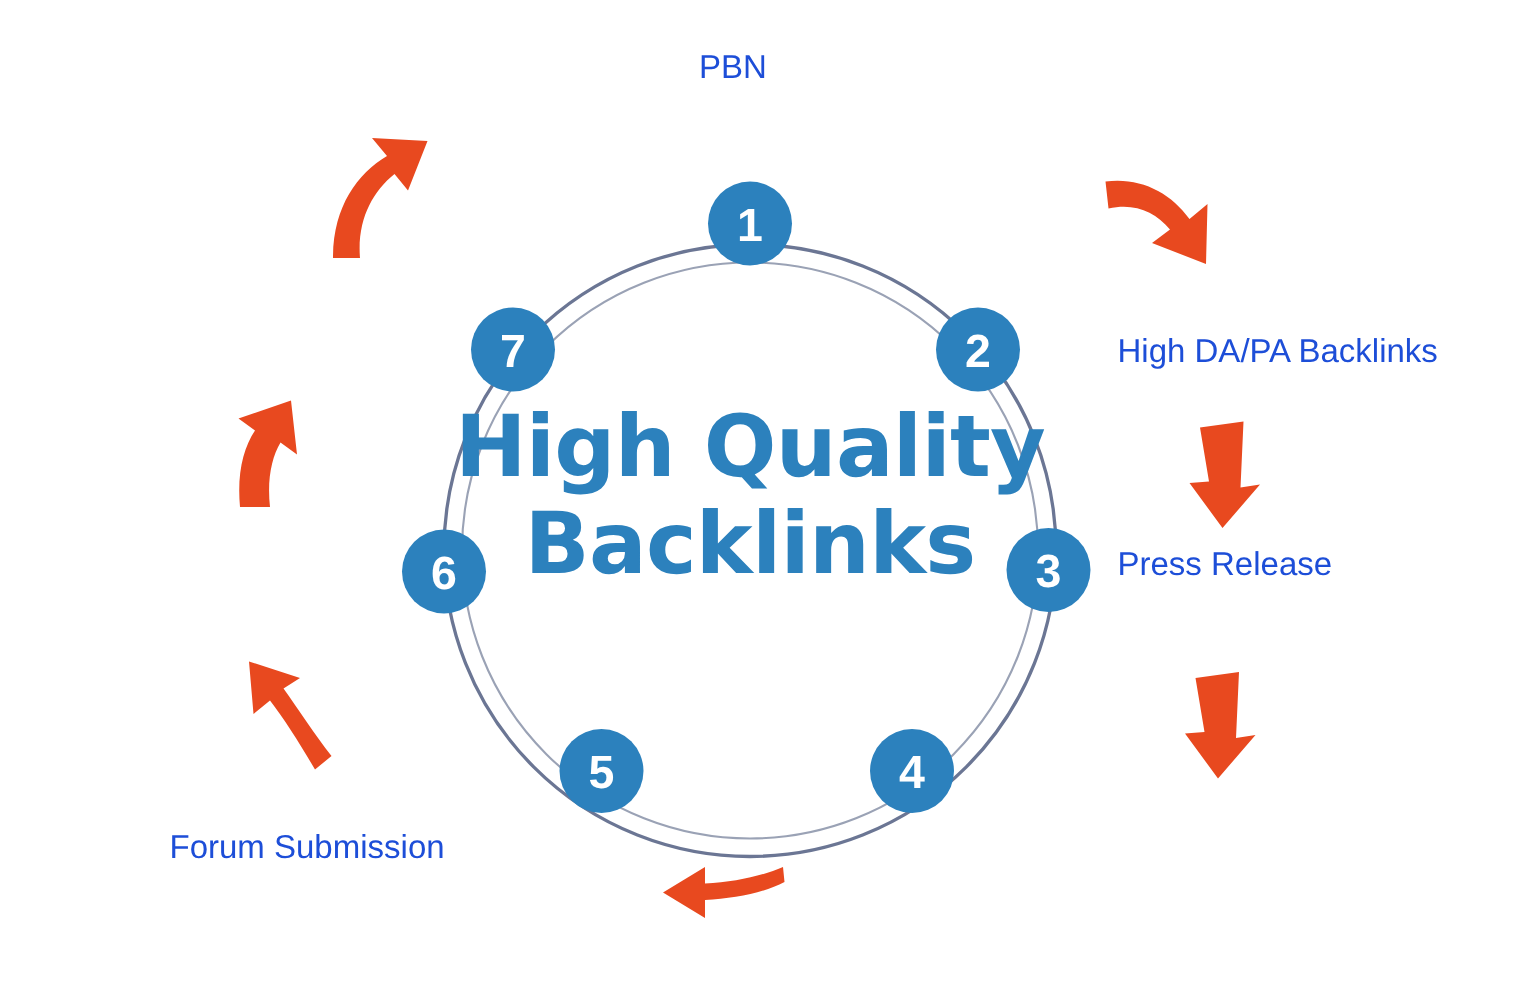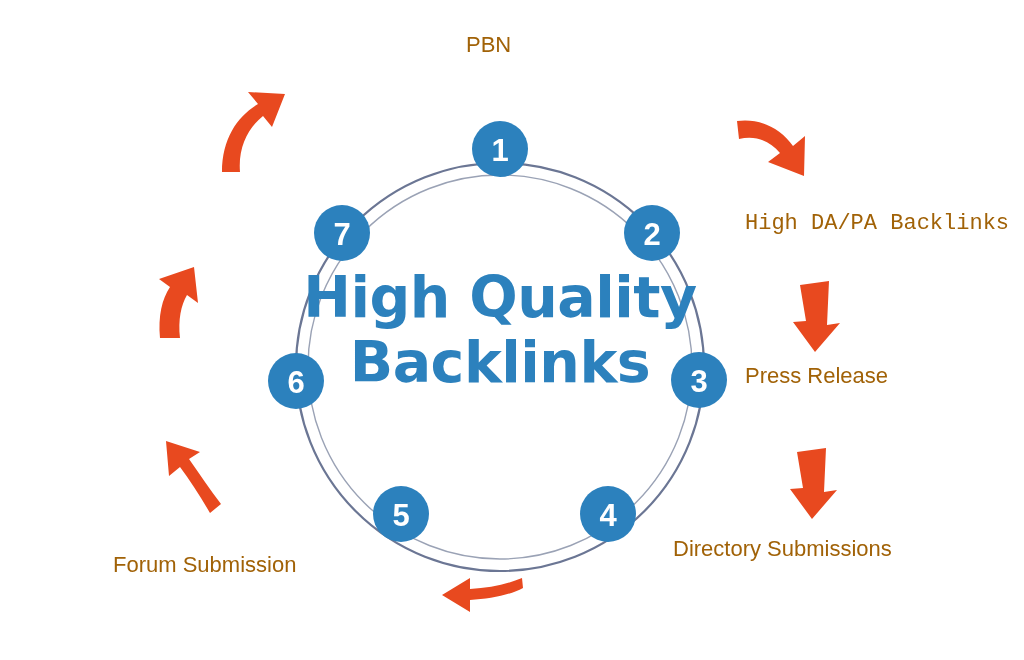--- a/index.html
+++ b/index.html
@@ -40,21 +40,21 @@
   .center-title-line {
     font-family: "DejaVu Sans", sans-serif;
     font-weight: bold;
     font-size: 57px;
     fill: #2c81bd;
     text-anchor: middle;
     letter-spacing: -0.5px;
   }
   .outer-label {
     position: absolute;
-    color: #a16207;
+    color: #1d4ed8;
     font-family: "Liberation Sans", sans-serif;
     font-size: 22px;
     font-weight: 400;
     white-space: nowrap;
     line-height: 1.1;
   }
 </style>
 </head>
 <body>
 
@@ -121,18 +121,17 @@
       <circle cx="342" cy="233" r="28" fill="#2c81bd"></circle>
       <text class="node-label" x="342" y="234">7</text>
     </g>
 
     <text class="center-title-line" x="500" y="317">High Quality</text>
     <text class="center-title-line" x="500" y="382">Backlinks</text>
 
   </svg>
 
   <div class="outer-label" style="left:466px; top:33px;">PBN</div>
-  <div class="outer-label" style="left:745px; top:212px;font-family:Liberation Mono, monospace;">High DA/PA Backlinks</div>
+  <div class="outer-label" style="left:745px; top:222px;">High DA/PA Backlinks</div>
   <div class="outer-label" style="left:745px; top:364px;">Press Release</div>
-  <div class="outer-label" style="left:673px; top:537px;">Directory Submissions</div>
   <div class="outer-label" style="left:113px; top:553px;">Forum Submission</div>
 
 </div>
 
 </body></html>

